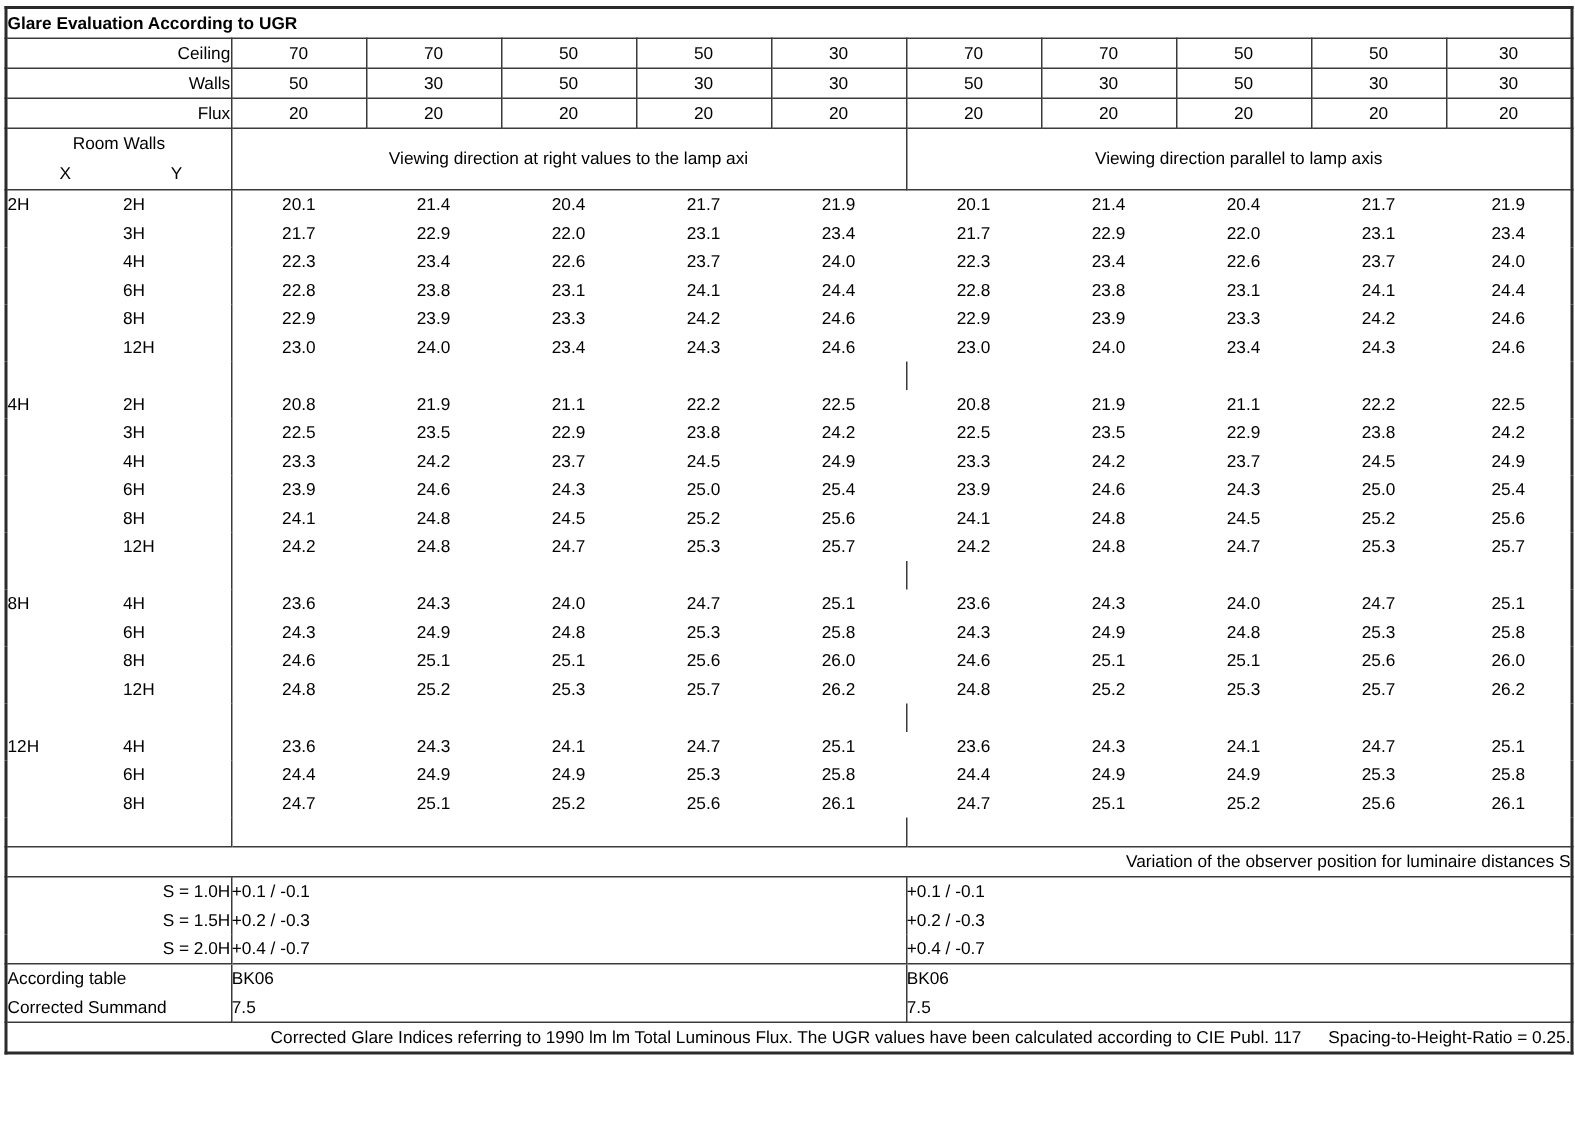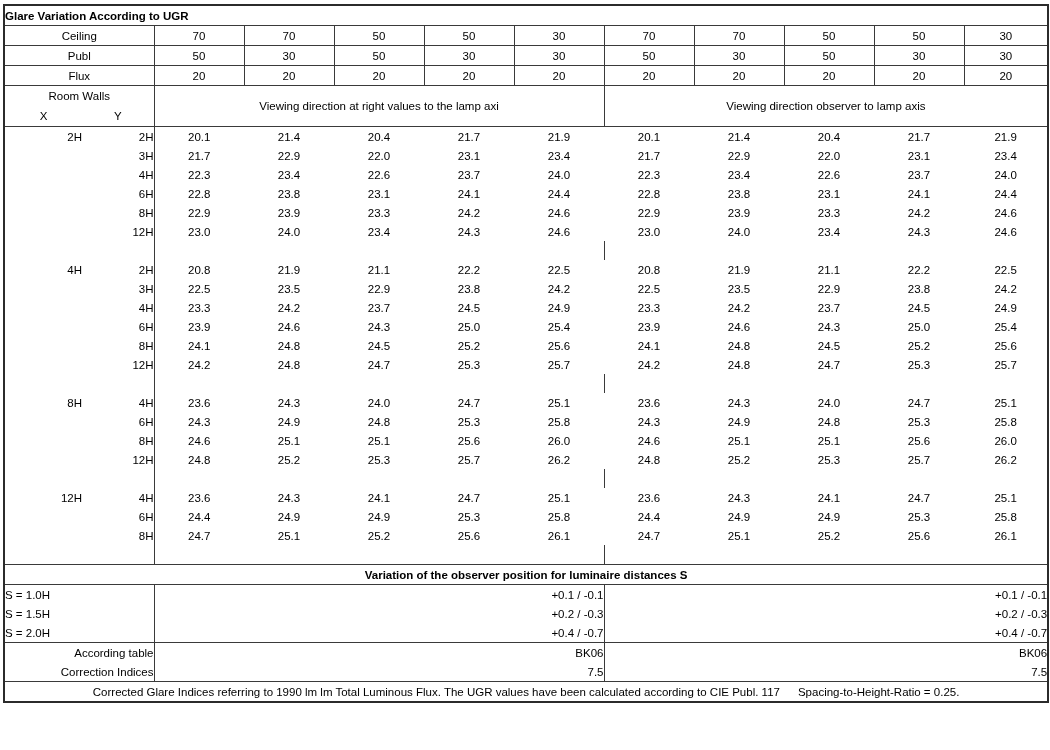--- a/index.html
+++ b/index.html
@@ -36,49 +36,49 @@
   table.ugr {
     border: 2px solid #2b2b2b;
   }
   .title-cell {
     font-weight: bold;
     font-size: 12.5px;
     padding-left: 5px;
     text-align: left;
   }
   .lbl {
-    text-align: center;
+    text-align: right;
     padding-left: 5px;
   }
-  .ctr { text-align: right; }
+  .ctr { text-align: left; }
   .num { text-align: center; }
   .nb-top { border-top: none !important; }
   .nb-bottom { border-bottom: none !important; }
   .nb-left { border-left: none !important; }
   .nb-right { border-right: none !important; }
   .data-row td { height: 19px; }
   .spacer-row td { height: 15px; border: none !important; }
   .spacer-row td.side {
     border-left: 1px solid #3a3a3a !important;
     border-right: 1px solid #3a3a3a !important;
   }
   .roomsize-head {
     text-align: center;
   }
   .viewdir {
     text-align: center;
   }
   .footer-note {
-    text-align: center;
+    text-align: right;
     padding-left: 5px;
     font-size: 11.5px;
   }
   .xy-head { text-align: center; }
-  .var-lbl { text-align: center; padding-left: 5px; font-weight: bold; }
-  .s-lbl { text-align: left; }
+  .var-lbl { text-align: right; padding-left: 5px; }
+  .s-lbl { text-align: right; }
 </style>
 </head>
 <body>
 
 <div id="page">
   <table class="ugr" id="ugr-table">
     <colgroup>
       <col style="width:78px">
       <col style="width:72px">
       <col style="width:90px">
@@ -87,37 +87,37 @@
       <col style="width:90px">
       <col style="width:90px">
       <col style="width:90px">
       <col style="width:90px">
       <col style="width:90px">
       <col style="width:90px">
       <col style="width:84px">
     </colgroup>
     <tbody id="ugr-body">
         <tr>
-          <td class="title-cell" colspan="12">Glare Variation According to UGR</td>
+          <td class="title-cell" colspan="12">Glare Evaluation According to UGR</td>
         </tr>
         <tr>
           <td class="lbl" colspan="2">Ceiling</td>
           <td class="num">70</td>
           <td class="num">70</td>
           <td class="num">50</td>
           <td class="num">50</td>
           <td class="num">30</td>
           <td class="num">70</td>
           <td class="num">70</td>
           <td class="num">50</td>
           <td class="num">50</td>
           <td class="num">30</td>
         </tr>
         <tr>
-          <td class="lbl" colspan="2">Publ</td>
+          <td class="lbl" colspan="2">Walls</td>
           <td class="num">50</td>
           <td class="num">30</td>
           <td class="num">50</td>
           <td class="num">30</td>
           <td class="num">30</td>
           <td class="num">50</td>
           <td class="num">30</td>
           <td class="num">50</td>
           <td class="num">30</td>
           <td class="num">30</td>
@@ -131,21 +131,21 @@
           <td class="num">20</td>
           <td class="num">20</td>
           <td class="num">20</td>
           <td class="num">20</td>
           <td class="num">20</td>
           <td class="num">20</td>
         </tr>
         <tr>
           <td class="roomsize-head nb-bottom" colspan="2" style="height:20px;">Room Walls</td>
           <td class="viewdir" colspan="5" rowspan="2">Viewing direction at right values to the lamp axi</td>
-          <td class="viewdir" colspan="5" rowspan="2">Viewing direction observer to lamp axis</td>
+          <td class="viewdir" colspan="5" rowspan="2">Viewing direction parallel to lamp axis</td>
         </tr>
         <tr>
           <td class="xy-head nb-top nb-right" style="height:20px;">X</td>
           <td class="xy-head nb-top nb-left" style="height:20px;">Y</td>
         </tr>
         <tr class="data-row">
           <td class="ctr nb-top nb-bottom nb-right">2H</td>
           <td class="ctr nb-top nb-bottom nb-left">2H</td>
           <td class="num nb-top nb-bottom nb-left nb-right" style="border-left:none;">20.1</td>
           <td class="num nb-top nb-bottom nb-left nb-right">21.4</td>
@@ -447,21 +447,21 @@
           <td class="s-lbl nb-top nb-bottom" colspan="2">S = 2.0H</td>
           <td class="ctr nb-top nb-bottom" colspan="5">+0.4 / -0.7</td>
           <td class="ctr nb-top nb-bottom" colspan="5">+0.4 / -0.7</td>
         </tr>
         <tr>
           <td class="ctr nb-bottom" colspan="2">According table</td>
           <td class="ctr nb-bottom" colspan="5">BK06</td>
           <td class="ctr nb-bottom" colspan="5">BK06</td>
         </tr>
         <tr>
-          <td class="ctr nb-top" colspan="2">Correction Indices</td>
+          <td class="ctr nb-top" colspan="2">Corrected Summand</td>
           <td class="ctr nb-top" colspan="5">7.5</td>
           <td class="ctr nb-top" colspan="5">7.5</td>
         </tr>
         <tr>
           <td class="footer-note" colspan="12"><span>Corrected Glare Indices referring to 1990 lm lm Total Luminous Flux. The UGR values have been calculated according to CIE Publ. 117</span><span style="margin-left: 18px;">Spacing-to-Height-Ratio = 0.25.</span></td>
         </tr>
       </tbody>
   </table>
 </div>
 

